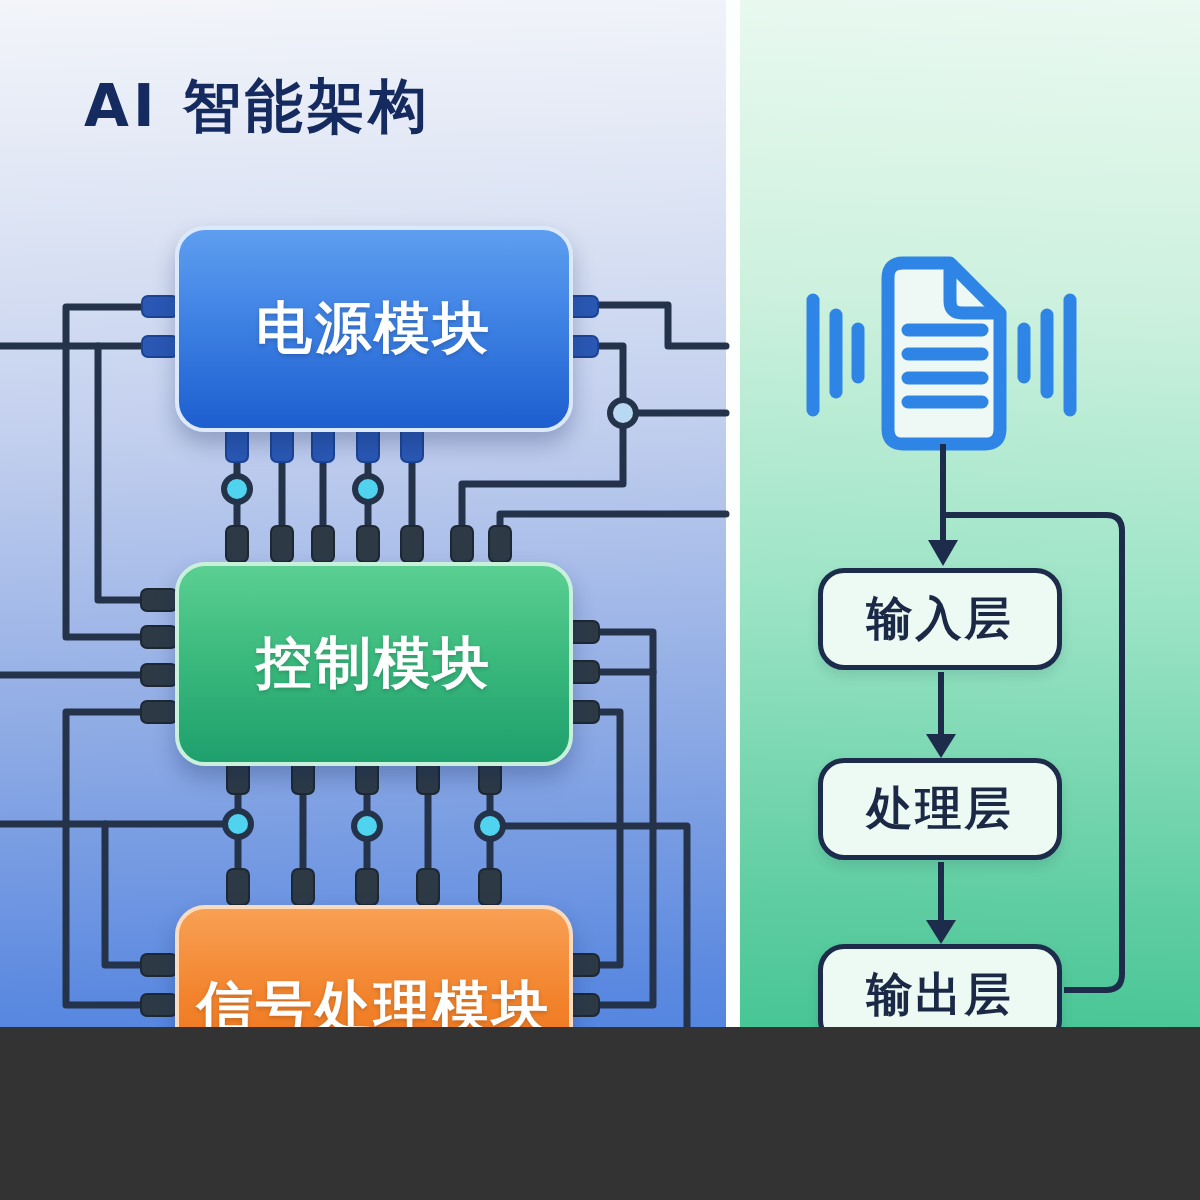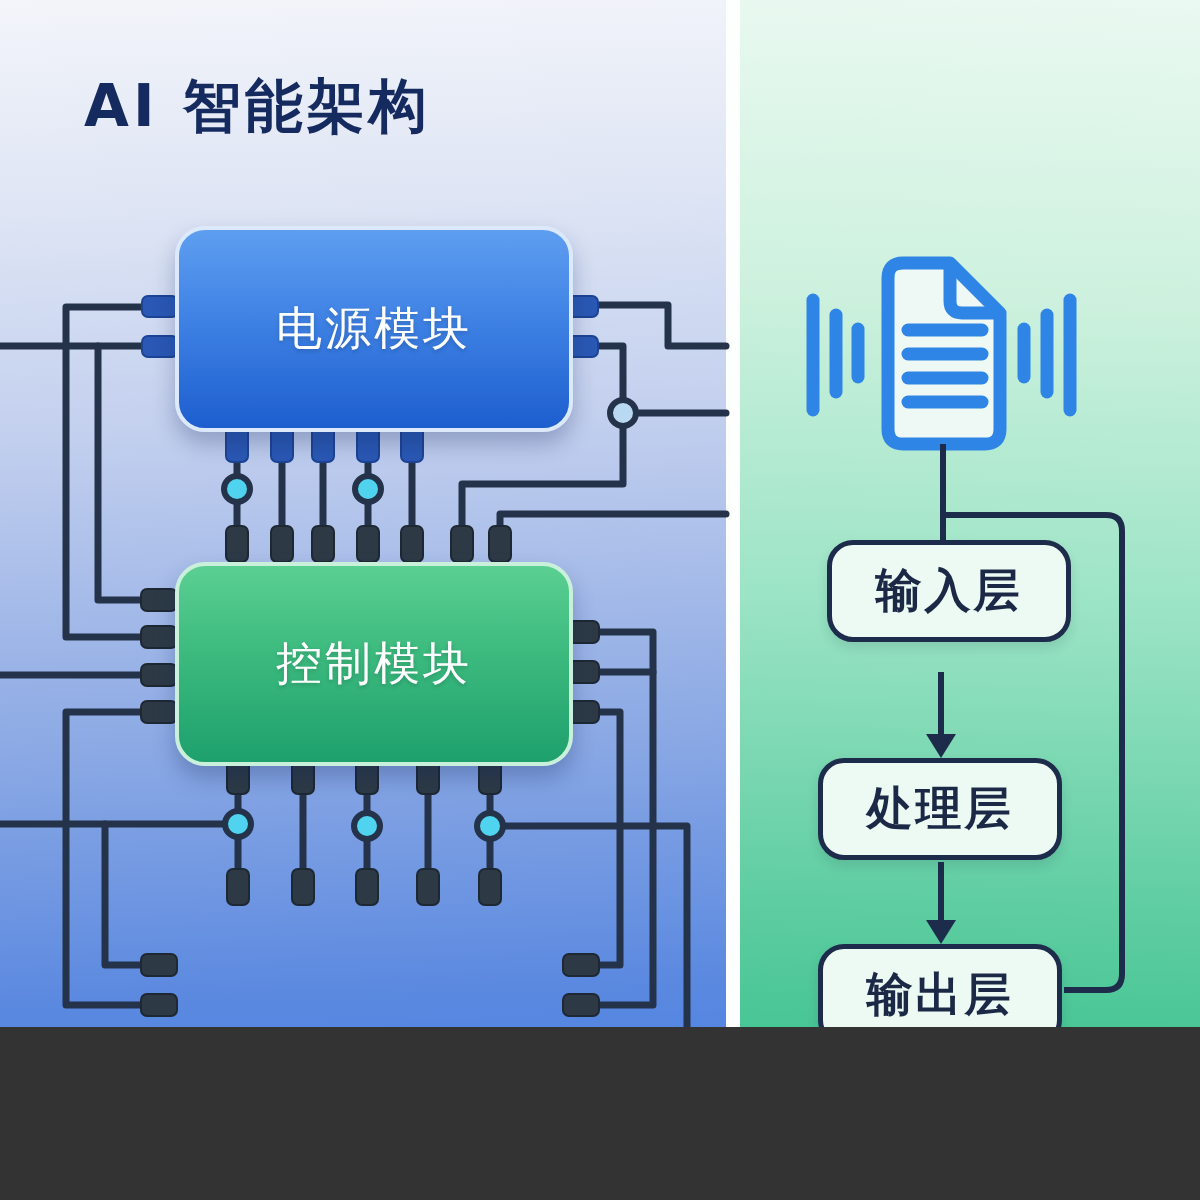--- a/index.html
+++ b/index.html
@@ -27,21 +27,21 @@
     font-size:58px;font-weight:800;letter-spacing:4px;color:#152a5e;
   }
 
   
   .module{
     position:absolute;left:175px;width:390px;border-radius:30px;
     display:flex;align-items:center;justify-content:center;
     box-shadow:0 12px 22px rgba(15,35,90,.28);
   }
   .module .label{
-    color:#fff;font-size:46px;font-weight:400;letter-spacing:3px;
+    color:#fff;font-size:56px;font-weight:700;letter-spacing:3px;
     text-shadow:0 2px 4px rgba(0,0,0,.18);white-space:nowrap;
   }
   .module-power{
     top:226px;height:198px;border:4px solid #dce9fb;
     background:linear-gradient(180deg,#5e9ef0 0%,#3f82e4 45%,#1d5ecf 100%);
   }
   .module-control{
     top:562px;height:196px;border:4px solid #c9f0da;
     background:linear-gradient(180deg,#5bcf92 0%,#3cba7e 45%,#1ea06d 100%);
   }
@@ -53,21 +53,21 @@
   
   .layer-box{
     position:absolute;left:818px;width:244px;height:102px;
     background:#edfaf3;border:5px solid #1e2c4c;border-radius:26px;
     display:flex;align-items:center;justify-content:center;box-sizing:border-box;
     box-shadow:0 6px 12px rgba(15,40,60,.12);
   }
   .layer-box .label{
     color:#1b2947;font-size:46px;font-weight:800;letter-spacing:3px;white-space:nowrap;
   }
-  .layer-input{top:540px;margin-left:9px;}
+  .layer-input{top:568px;}
   .layer-process{top:758px;}
   .layer-output{top:944px;}
 
   .wire{fill:none;stroke:#25334a;stroke-width:7;stroke-linejoin:round;stroke-linecap:round;}
   .pin-blue{fill:#2a58b4;stroke:#1c4494;stroke-width:2;}
   .pin-slate{fill:#2d3a46;stroke:#1d2832;stroke-width:2;}
   .node{stroke:#25334a;stroke-width:6;fill:#4fd3ee;}
   .node-pale{stroke:#25334a;stroke-width:6;fill:#b9d8f1;}
   .doc-stroke{fill:none;stroke:#2e85e6;stroke-width:13;stroke-linecap:round;stroke-linejoin:round;}
   .flow-line{fill:none;stroke:#1e2c4c;stroke-width:6;stroke-linejoin:round;}
@@ -219,20 +219,23 @@
   </svg>
 
   <h1 class="page-title">AI 智能架构</h1>
 
   <div class="module module-power">
     <span class="label">电源模块</span>
   </div>
   <div class="module module-control">
     <span class="label">控制模块</span>
   </div>
+  <div class="module module-signal">
+    <span class="label">信号处理模块</span>
+  </div>
 
   <div class="layer-box layer-input">
     <span class="label">输入层</span>
   </div>
   <div class="layer-box layer-output">
     <span class="label">输出层</span>
   </div>
   <div class="layer-box layer-process">
     <span class="label">处理层</span>
   </div>

